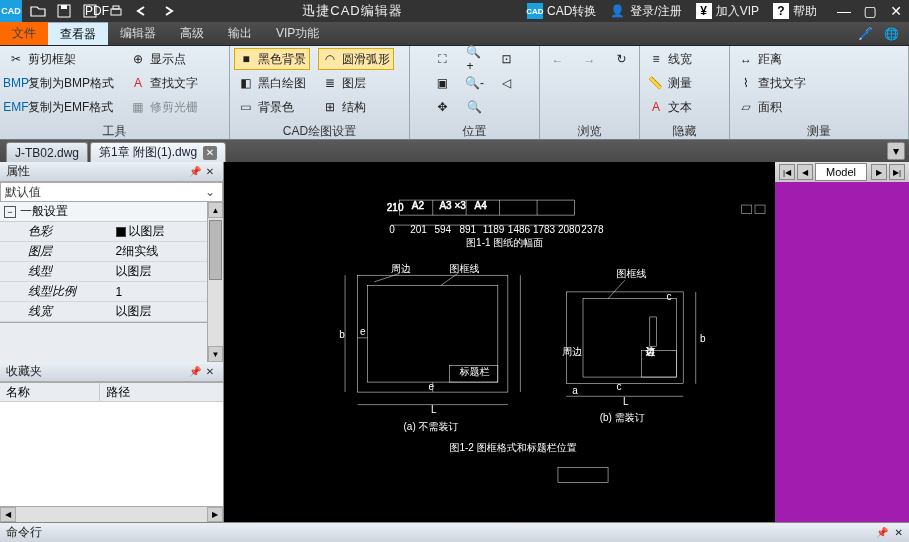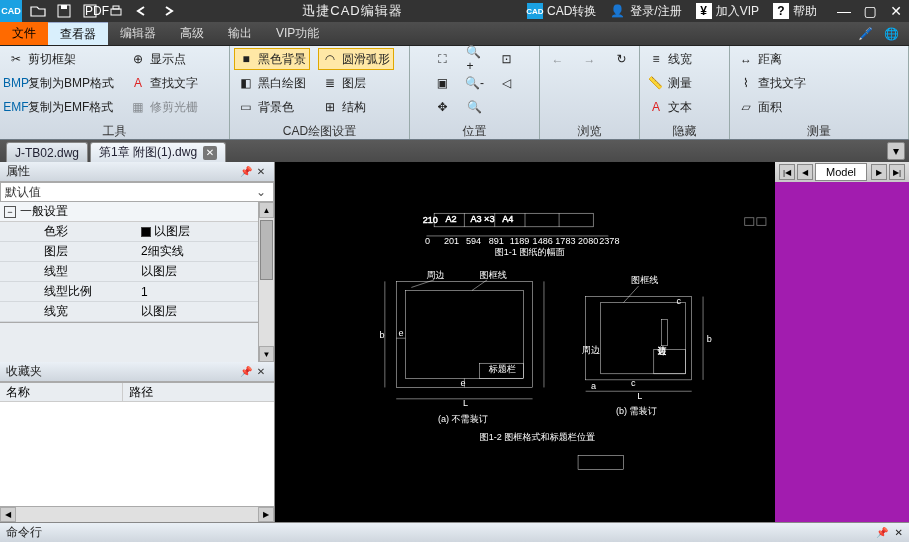--- a/index.html
+++ b/index.html
@@ -13,21 +13,21 @@
 .titlebar .title { flex: 1; text-align: center; font-size: 13px; letter-spacing: 1px; }
 .titlebar .right { display: flex; align-items: center; gap: 2px; }
 .titlebar .right .grp { display: flex; align-items: center; gap: 4px; padding: 0 6px; cursor: pointer; font-size: 12px; }
 .titlebar .right .mini-ico { width: 16px; height: 16px; display: flex; align-items: center; justify-content: center; }
 .titlebar .win { display: flex; margin-left: 6px; }
 .titlebar .win .wbtn { width: 26px; height: 20px; display: flex; align-items: center; justify-content: center; cursor: pointer; font-size: 14px; color: #fff; }
 
 
 .menubar { height: 24px; background: linear-gradient(#4e4e4e,#3c3c3c); display: flex; align-items: stretch; color: #ddd; border-bottom: 1px solid #222; }
 .menubar .tab { padding: 0 12px; display: flex; align-items: center; cursor: pointer; font-size: 12px; }
-.menubar .tab.file { background: #ff6a00; color: #000000; }
+.menubar .tab.file { background: #ff6a00; color: #404040; }
 .menubar .tab.active { background: #d9effc; color: #000; border-top: 1px solid #9ac; }
 .menubar .spacer { flex: 1; }
 .menubar .tool-r { display: flex; align-items: center; gap: 8px; padding: 0 8px; }
 .menubar .tool-r .ico { width: 18px; height: 18px; display: flex; align-items: center; justify-content: center; cursor: pointer; }
 
 
 .ribbon { height: 94px; background: linear-gradient(#e6eef5,#cfd8e2); border-bottom: 1px solid #6e7a85; display: flex; }
 .rgroup { border-right: 1px solid #9aa; display: flex; flex-direction: column; padding: 2px 4px 0 4px; }
 .rgroup .body { flex: 1; display: flex; flex-wrap: wrap; align-content: flex-start; gap: 2px 8px; }
 .rgroup .label { height: 16px; text-align: center; font-size: 12px; color: #333; }
@@ -42,32 +42,32 @@
 
 .doctabs { height: 22px; background: linear-gradient(#5a5a5a,#4a4a4a); display: flex; align-items: flex-end; padding-left: 6px; gap: 2px; }
 .doctab { height: 20px; background: linear-gradient(#e8eef4,#c8d0d8); border: 1px solid #888; border-bottom: none; border-radius: 3px 3px 0 0; padding: 0 8px; display: flex; align-items: center; gap: 6px; cursor: pointer; font-size: 12px; color: #223; }
 .doctab.active { background: linear-gradient(#f4f8fc,#dde4ec); }
 .doctab .x { width: 14px; height: 14px; display: flex; align-items: center; justify-content: center; background: #777; color: #fff; border-radius: 2px; font-size: 10px; }
 .doctabs .flex { flex: 1; }
 .doctabs .drop { width: 18px; height: 18px; margin: 0 4px 2px 0; background: #ccc; border: 1px solid #888; border-radius: 2px; display: flex; align-items: center; justify-content: center; cursor: pointer; }
 
 
 .main { flex: 1; display: flex; min-height: 0; }
-.leftpanel { width: 275px; display: flex; flex-direction: column; background: #e9edf1; border-right: 1px solid #888; }
+.leftpanel { width: 224px; display: flex; flex-direction: column; background: #e9edf1; border-right: 1px solid #888; }
 .panel-hdr { height: 20px; background: linear-gradient(#eaf0f6,#cfd6de); border-bottom: 1px solid #aaa; display: flex; align-items: center; padding: 0 6px; font-size: 12px; color: #222; }
 .panel-hdr .sp { flex: 1; }
 .panel-hdr .pin, .panel-hdr .x { width: 14px; height: 14px; display: flex; align-items: center; justify-content: center; cursor: pointer; font-size: 10px; color: #333; }
 .combo { height: 20px; border: 1px solid #aaa; background: #fff; margin: 0; display: flex; align-items: center; padding: 0 4px; font-size: 12px; color: #333; }
 .combo .sp { flex: 1; }
 .combo .arr { width: 16px; text-align: center; color: #555; }
 .prop-table { border-bottom: 1px solid #aaa; }
 .prop-cat { height: 20px; display: flex; align-items: center; padding: 0 4px; font-size: 12px; background: #f2f5f8; border-bottom: 1px solid #ccc; }
 .prop-cat .exp { width: 12px; height: 12px; border: 1px solid #555; display: flex; align-items: center; justify-content: center; font-size: 9px; margin-right: 4px; }
 .prop-row { height: 20px; display: flex; border-bottom: 1px solid #d4d8dc; }
-.prop-row .k { width: 50%; padding-left: 44px; font-size: 12px; display: flex; align-items: center; }
+.prop-row .k { width: 50%; padding-left: 28px; font-size: 12px; display: flex; align-items: center; font-style: italic; }
 .prop-row .v { width: 50%; padding-left: 4px; font-size: 12px; display: flex; align-items: center; gap: 3px; }
 .prop-row .sw { width: 10px; height: 10px; background: #000; border: 1px solid #444; }
 .prop-scroll { flex: 1; overflow: hidden; position: relative; }
 .scrollbar-v { position: absolute; right: 0; top: 0; bottom: 0; width: 16px; background: #e0e0e0; border-left: 1px solid #aaa; display: flex; flex-direction: column; }
 .scrollbar-v .btn { height: 16px; display: flex; align-items: center; justify-content: center; background: #d0d0d0; border: 1px solid #aaa; cursor: pointer; font-size: 8px; }
 .scrollbar-v .track { flex: 1; position: relative; }
 .scrollbar-v .thumb { position: absolute; left: 1px; right: 1px; top: 2px; height: 60px; background: #b8b8b8; border: 1px solid #888; }
 
 .fav-hdr { height: 20px; display: flex; border-top: 1px solid #aaa; border-bottom: 1px solid #ccc; }
 .fav-hdr .col { padding: 0 6px; font-size: 12px; display: flex; align-items: center; }

